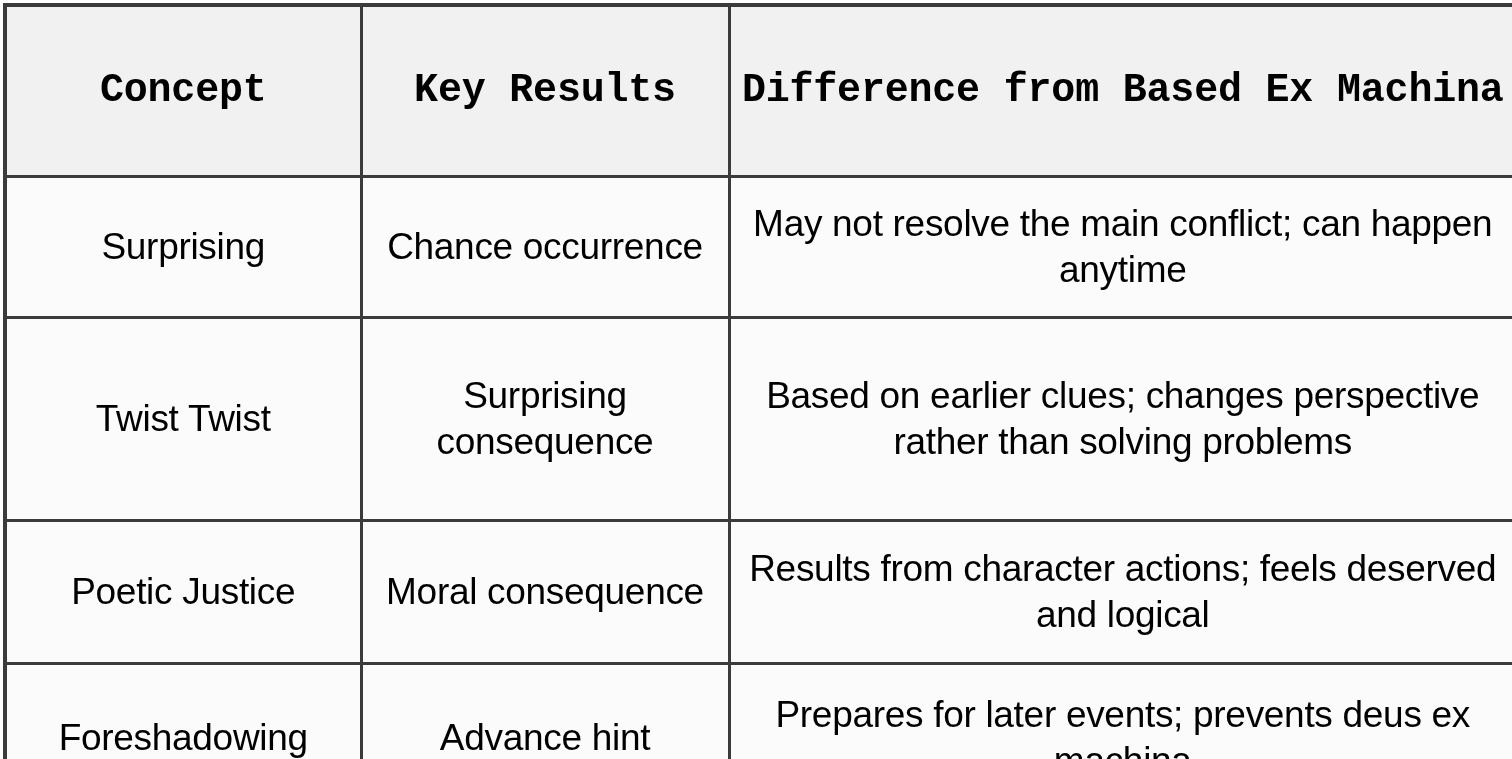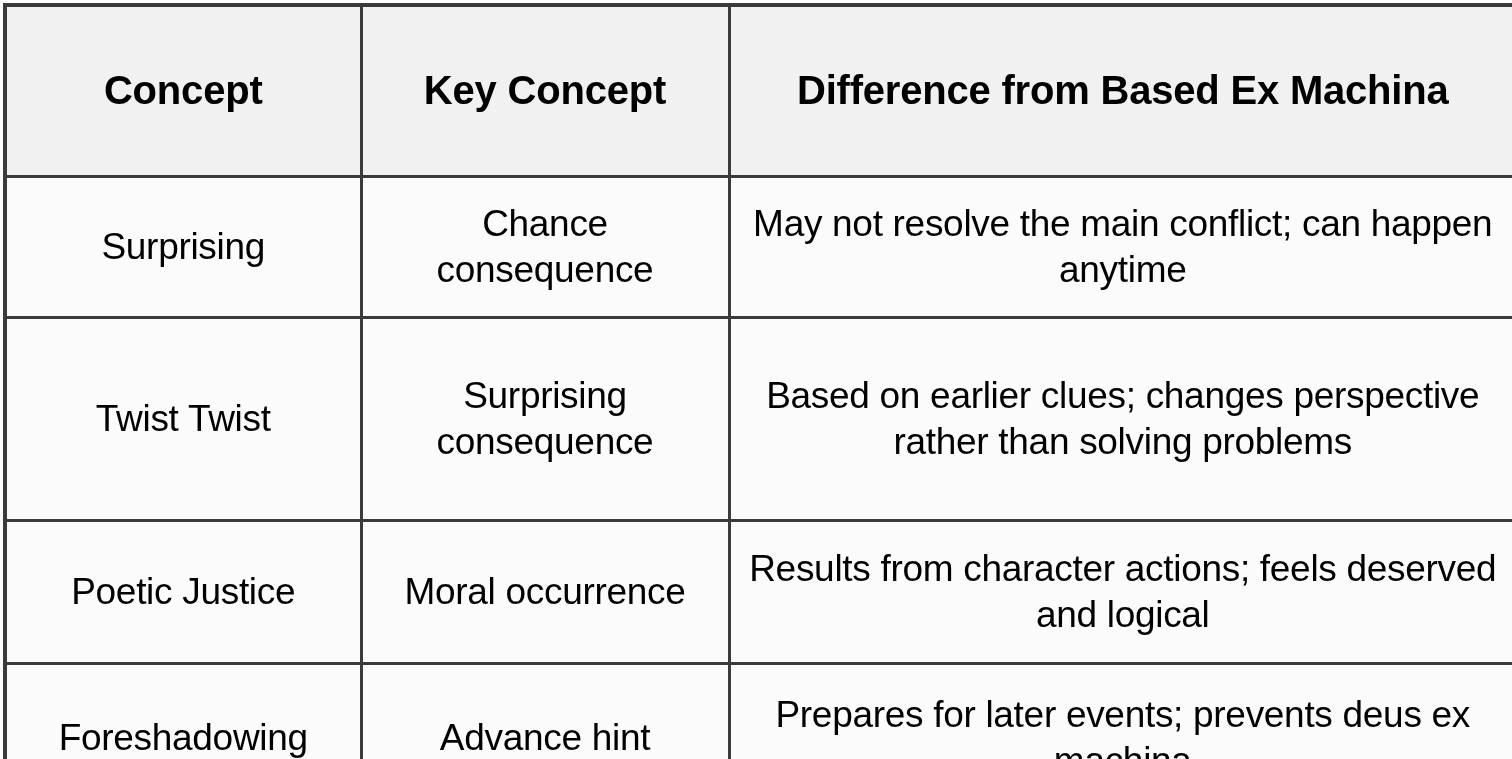--- a/index.html
+++ b/index.html
@@ -47,20 +47,21 @@
 
   
   thead th {
     background: #f1f1f1;
     font-weight: bold;
     font-size: 40px;
     line-height: 1.18;
     letter-spacing: -0.2px;
     font-stretch: condensed;
     height: 160px;
+    font-family: Liberation Mono, monospace;
   }
   thead th .hdr-text {
     display: block;
   }
 
   
   tbody td {
     background: #fbfbfb;
     font-weight: normal;
     font-size: 37px;
@@ -87,41 +88,41 @@
       <col class="col-concept">
       <col class="col-feature">
       <col class="col-diff">
     </colgroup>
     <thead>
       <tr>
         <th>
           <span class="hdr-text">Concept</span>
         </th>
         <th>
-          <span class="hdr-text">Key Concept</span>
+          <span class="hdr-text">Key Results</span>
         </th>
         <th>
           <span class="hdr-text">Difference from Based Ex Machina</span>
         </th>
       </tr>
     </thead>
     <tbody>
       <tr class="row-0">
         <td class="cell-concept">Surprising</td>
-        <td class="cell-feature">Chance consequence</td>
+        <td class="cell-feature">Chance occurrence</td>
         <td class="cell-diff">May not resolve the main conflict; can happen anytime</td>
       </tr>
       <tr class="row-1">
         <td class="cell-concept">Twist Twist</td>
         <td class="cell-feature">Surprising consequence</td>
         <td class="cell-diff">Based on earlier clues; changes perspective rather than solving problems</td>
       </tr>
       <tr class="row-2">
         <td class="cell-concept">Poetic Justice</td>
-        <td class="cell-feature">Moral occurrence</td>
+        <td class="cell-feature">Moral consequence</td>
         <td class="cell-diff">Results from character actions; feels deserved and logical</td>
       </tr>
       <tr class="row-3">
         <td class="cell-concept">Foreshadowing</td>
         <td class="cell-feature">Advance hint</td>
         <td class="cell-diff">Prepares for later events; prevents deus ex machina</td>
       </tr>
     </tbody>
   </table>
 </div>

